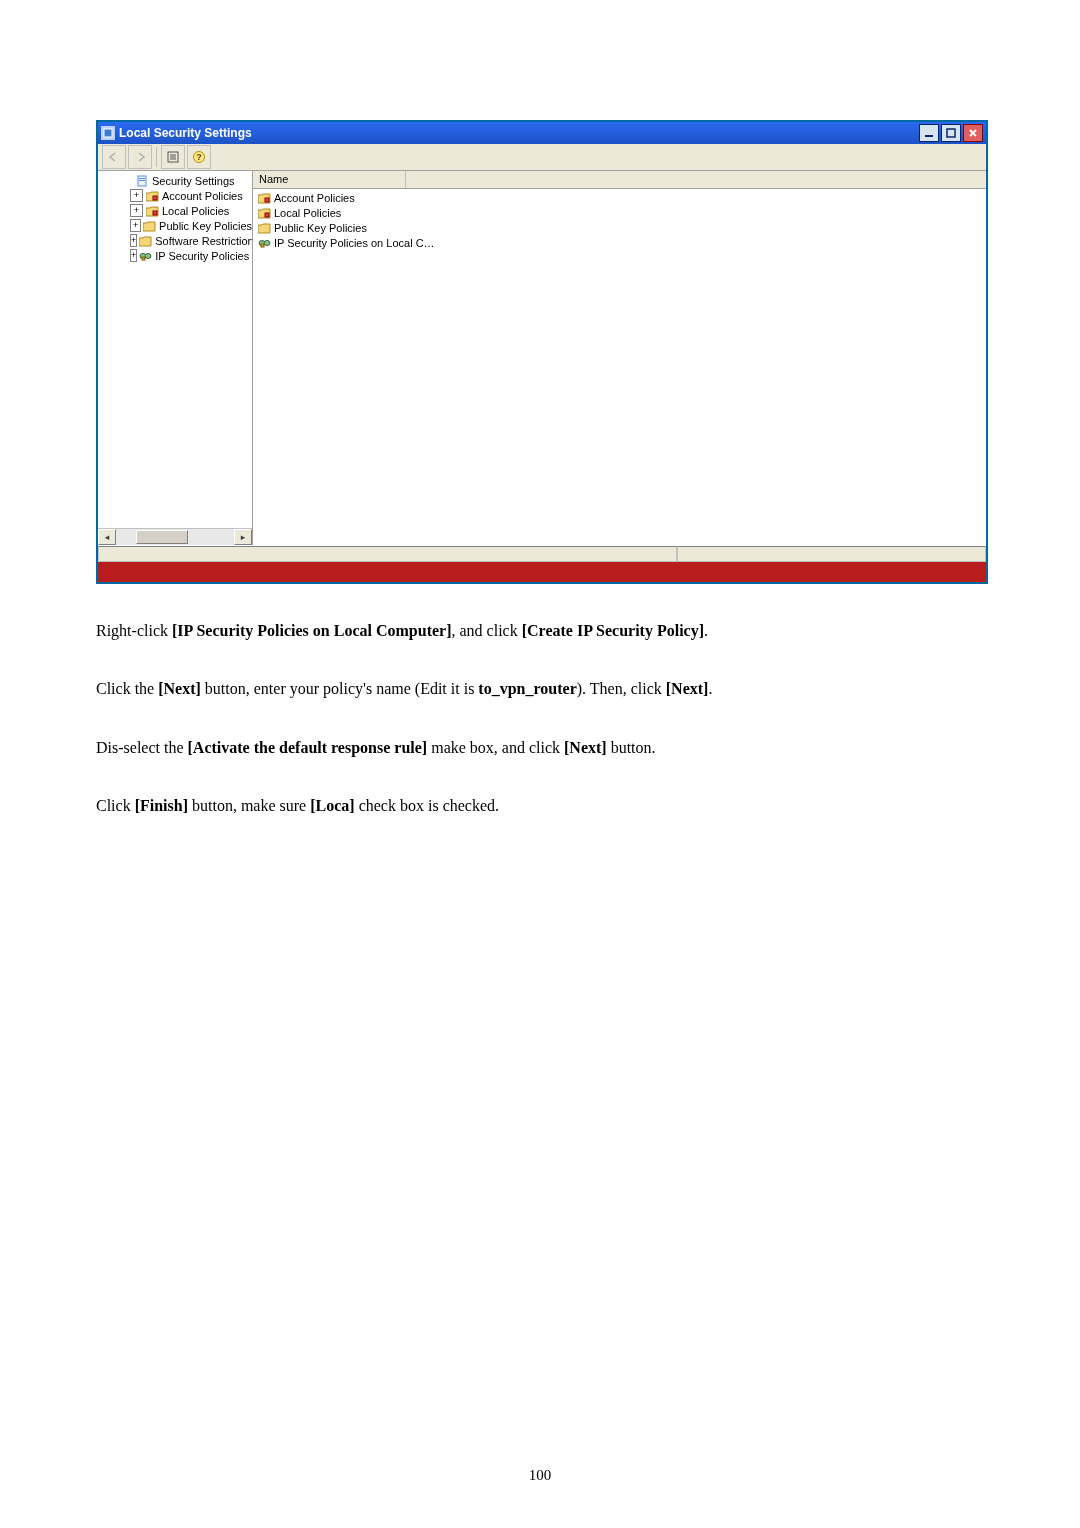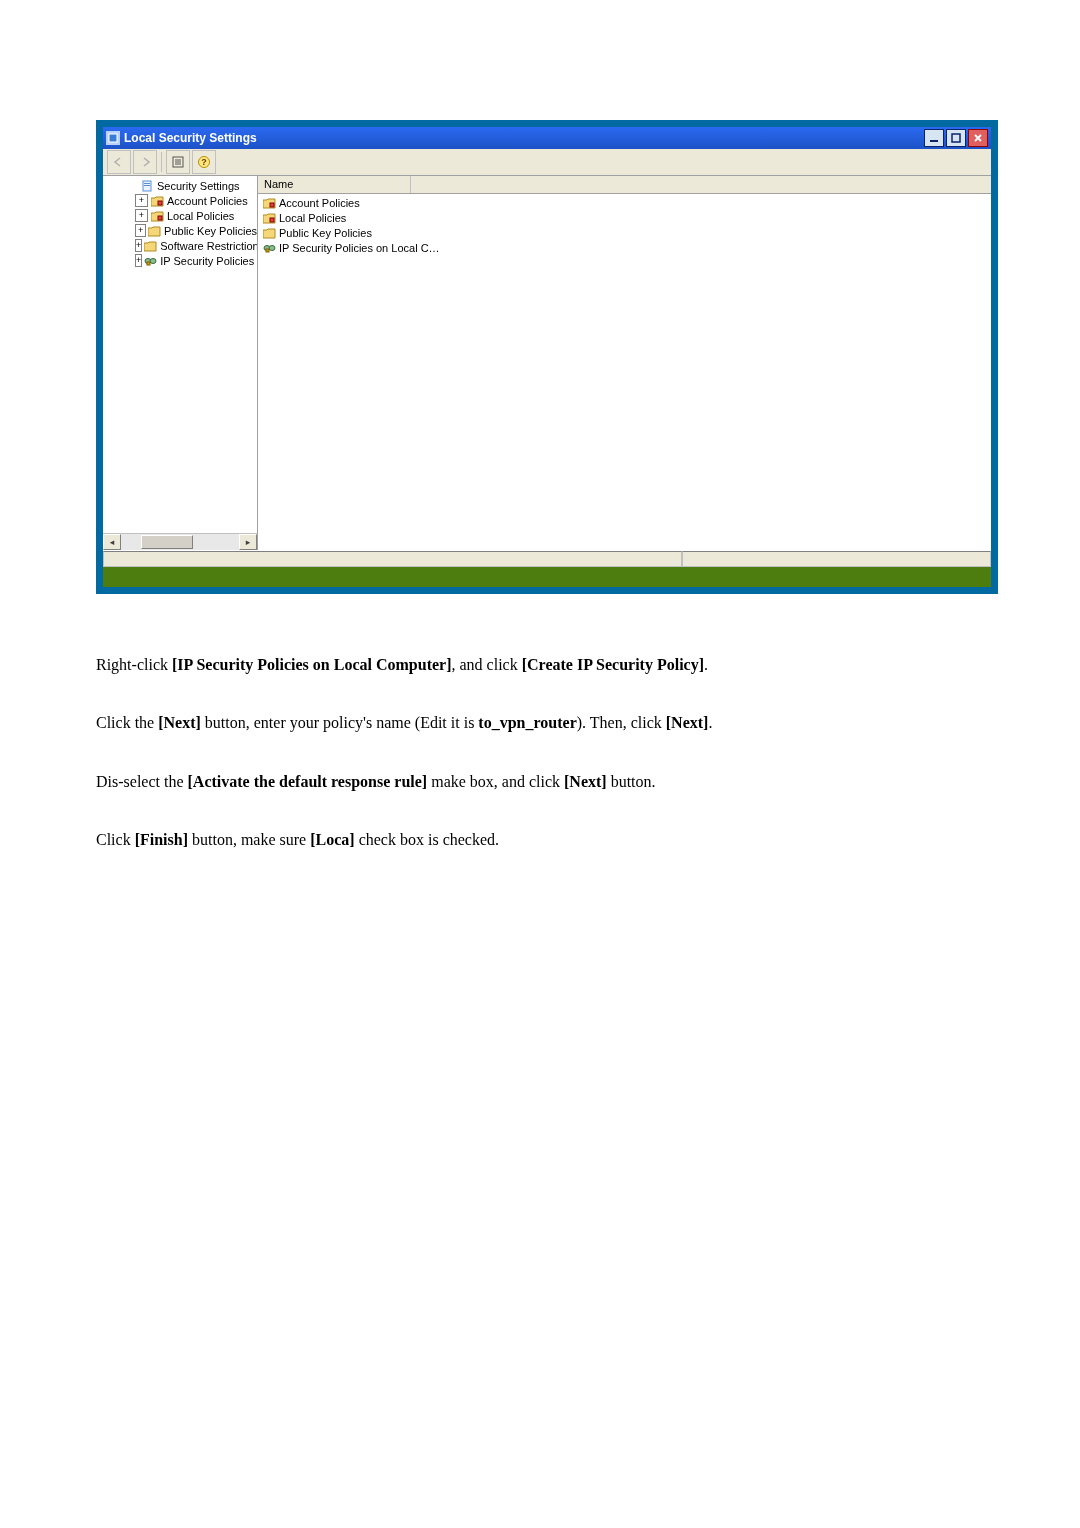--- a/index.html
+++ b/index.html
@@ -15,22 +15,22 @@
     width: 1080px;
     height: 1528px;
   }
   
   .app-window {
     position: absolute;
     left: 96px;
     top: 120px;
     width: 888px;
     height: 460px;
-    border: 7px solid #0369a1;
-    background: #4d7c0f;
+    border: 2px solid #0369a1;
+    background: #b91c1c;
     font-size: 11px;
   }
   .titlebar {
     height: 22px;
     background: linear-gradient(#2a6af0, #1d52c7);
     display: flex;
     align-items: center;
     padding: 0 3px;
     color: #fff;
     font-weight: bold;
@@ -201,21 +201,21 @@
     height: 14px;
   }
   .status-cell.c1 { flex: 0 0 65%; }
   .status-cell.c2 { flex: 1; }
 
   
   .instructions {
     position: absolute;
     left: 96px;
     width: 700px;
-    top: 650px;
+    top: 616px;
     font-family: "Times New Roman", serif;
     font-size: 16px;
     color: #000;
     line-height: 1.9;
   }
   .instructions p { margin: 0 0 28px 0; }
   .instructions b { font-weight: bold; }
 
   .page-number {
     position: absolute;
@@ -422,14 +422,15 @@
       <span>Click the </span><b>[Next]</b><span> button, enter your policy's name (Edit it is </span><b>to_vpn_router</b><span>). Then, click </span><b>[Next]</b><span>.</span>
     </p>
     <p>
       <span>Dis-select the </span><b>[Activate the default response rule]</b><span> make box, and click </span><b>[Next]</b><span> button.</span>
     </p>
     <p>
       <span>Click </span><b>[Finish]</b><span> button, make sure </span><b>[Loca]</b><span> check box is checked.</span>
     </p>
   </div>
 
+  <div class="page-number">100</div>
 
 </div>
 
 </body></html>

